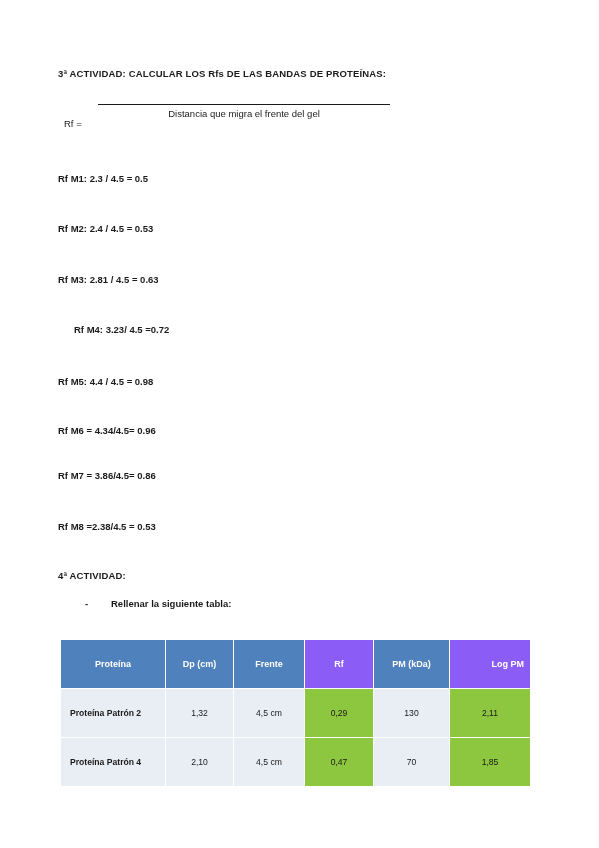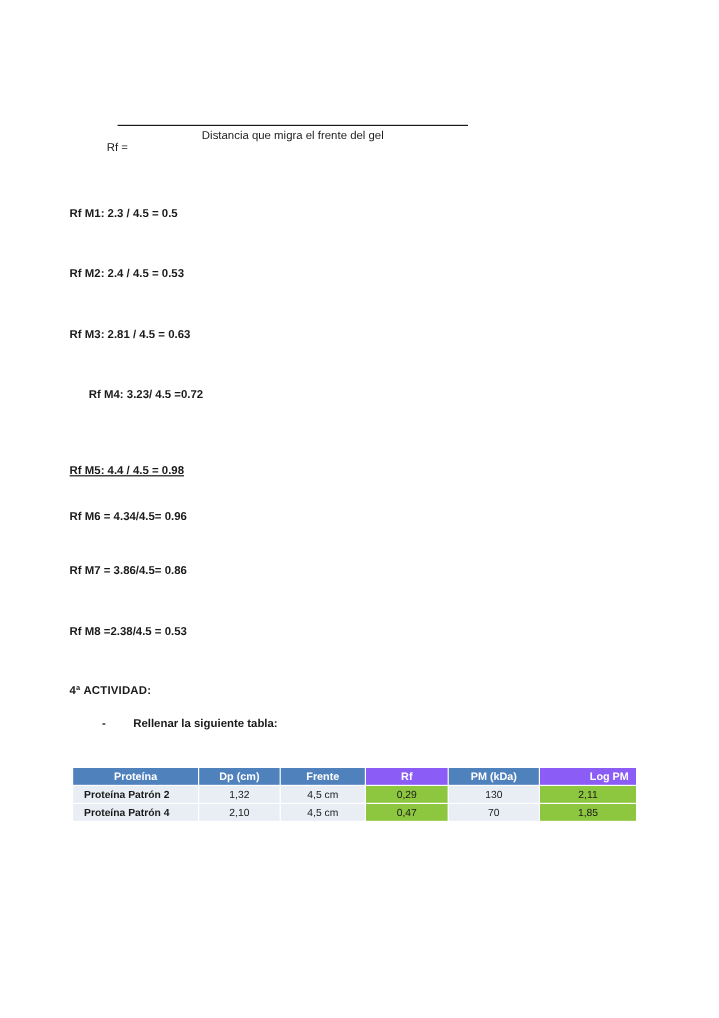--- a/index.html
+++ b/index.html
@@ -42,21 +42,20 @@
     top: 104px;
     width: 460px;
     height: 42px;
   }
   .formula-lhs {
     position: absolute;
     left: 6px;
     top: 14px;
     font-size: 9.5px;
     color: #1a1a1a;
-    margin-left: 25px;
   }
   .formula-frac {
     position: absolute;
     left: 40px;
     top: 0px;
     width: 292px;
   }
   .frac-num {
     font-size: 9.5px;
     text-align: center;
@@ -110,21 +109,21 @@
     width: 464px;
     border-collapse: separate;
     border-spacing: 1px;
     table-layout: fixed;
     background: #ffffff;
   }
   .data-table th,
   .data-table td {
     font-size: 8.6px;
     height: 14px;
-    padding: 0 6px;
+    padding: 17px 6px;
     vertical-align: middle;
     text-align: center;
     font-weight: normal;
     color: #1a1a1a;
   }
   .data-table th {
     color: #ffffff;
     font-weight: bold;
     font-size: 9px;
   }
@@ -149,35 +148,36 @@
   col.c-frente  { width: 70px; }
   col.c-rf      { width: 68px; }
   col.c-pm      { width: 75px; }
   col.c-logpm   { width: 80px; }
 </style>
 </head>
 <body>
 
 <div class="page">
 
+  <div class="activity-title" id="title-3a">3ª ACTIVIDAD: CALCULAR LOS Rfs DE LAS BANDAS DE PROTEÍNAS:</div>
 
   <div class="formula">
     <span class="formula-lhs">Rf =</span>
     <div class="formula-frac">
       <div class="frac-bar"></div>
       <div class="frac-den">Distancia que migra el frente del gel</div>
     </div>
   </div>
 
   <div id="rf-lines-host">
       <div class="rf-line" style="top: 173px;">Rf M1: 2.3 / 4.5 = 0.5</div>
       <div class="rf-line" style="top: 223px;">Rf M2: 2.4 / 4.5 = 0.53</div>
       <div class="rf-line" style="top: 274px;">Rf M3: 2.81 / 4.5 = 0.63</div>
       <div class="rf-line" style="top: 324px; padding-left: 16px;">Rf M4: 3.23/ 4.5 =0.72</div>
-      <div class="rf-line" style="top: 387px; text-decoration: underline;">Rf M5: 4.4 / 4.5 = 0.98</div>
+      <div class="rf-line" style="top: 376px;">Rf M5: 4.4 / 4.5 = 0.98</div>
       <div class="rf-line" style="top: 425px;">Rf M6 = 4.34/4.5= 0.96</div>
       <div class="rf-line" style="top: 470px;">Rf M7 = 3.86/4.5= 0.86</div>
       <div class="rf-line" style="top: 521px;">Rf M8 =2.38/4.5 = 0.53</div>
     </div>
 
   <div class="activity-title" id="title-4a">4ª ACTIVIDAD:</div>
 
   <div class="bullet-row">
     <span class="bullet-dash">-</span><span>Rellenar la siguiente tabla:</span>
   </div>

